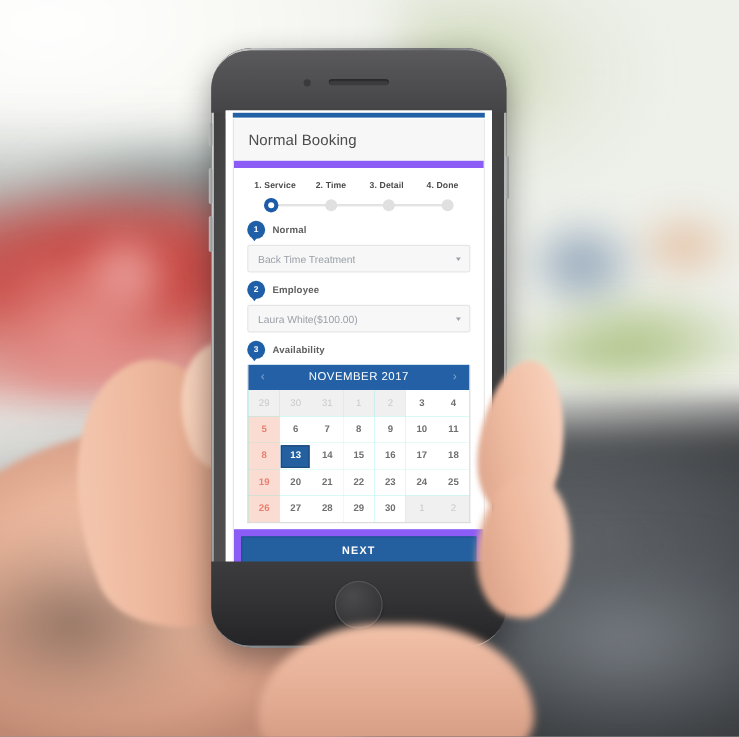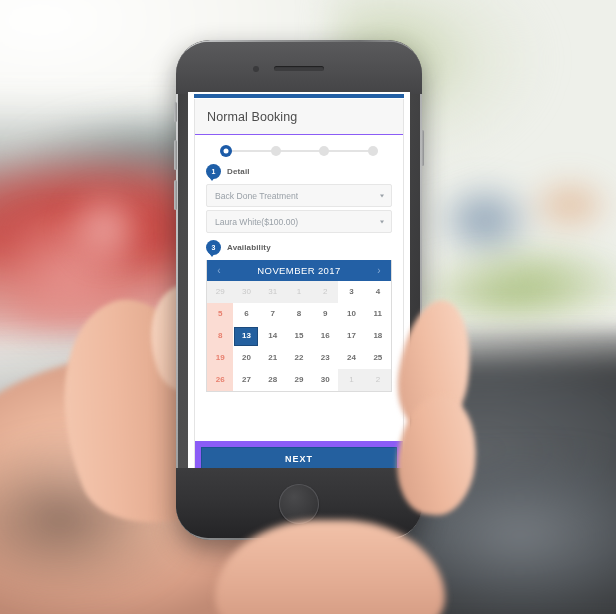--- a/index.html
+++ b/index.html
@@ -236,21 +236,21 @@
     background: #ffffff;
     border: 1px solid #e4e4e4;
     border-top: none;
     height: 380px;
     display: flex;
     flex-direction: column;
   }
 
   .card-header {
     background: #f7f7f7;
-    border-bottom: 1px solid #8b5cf6;
+    border-bottom: 6px solid #8b5cf6;
     padding: 11px 12px 10px 12px;
   }
   .card-title {
     font-size: 12.5px;
     color: #4c4c4c;
     font-weight: 400;
     letter-spacing: .1px;
   }
 
   .card-body {
@@ -500,40 +500,50 @@
 
       <div class="card">
 
         <div class="card-header">
           <div class="card-title">Normal Booking</div>
         </div>
 
         <div class="card-body">
 
           <div class="steps">
+            <div class="step-labels">
+              <div class="step-label">1. Service</div>
+              <div class="step-label">2. Time</div>
+              <div class="step-label">3. Detail</div>
+              <div class="step-label">4. Done</div>
+            </div>
             <div class="step-track">
               <div class="rail"></div>
               <div class="step-dots">
                 <div class="dot active"></div>
                 <div class="dot"></div>
                 <div class="dot"></div>
                 <div class="dot"></div>
               </div>
             </div>
           </div>
 
           <div class="section-label">
             <div class="badge">1</div>
-            <div class="section-name">Detail</div>
+            <div class="section-name">Normal</div>
           </div>
           <div class="select">
-            <div class="select-value">Back Done Treatment</div>
+            <div class="select-value">Back Time Treatment</div>
             <div class="caret"></div>
           </div>
 
+          <div class="section-label">
+            <div class="badge">2</div>
+            <div class="section-name">Employee</div>
+          </div>
           <div class="select">
             <div class="select-value">Laura White($100.00)</div>
             <div class="caret"></div>
           </div>
 
           <div class="section-label">
             <div class="badge">3</div>
             <div class="section-name">Availability</div>
           </div>
 

